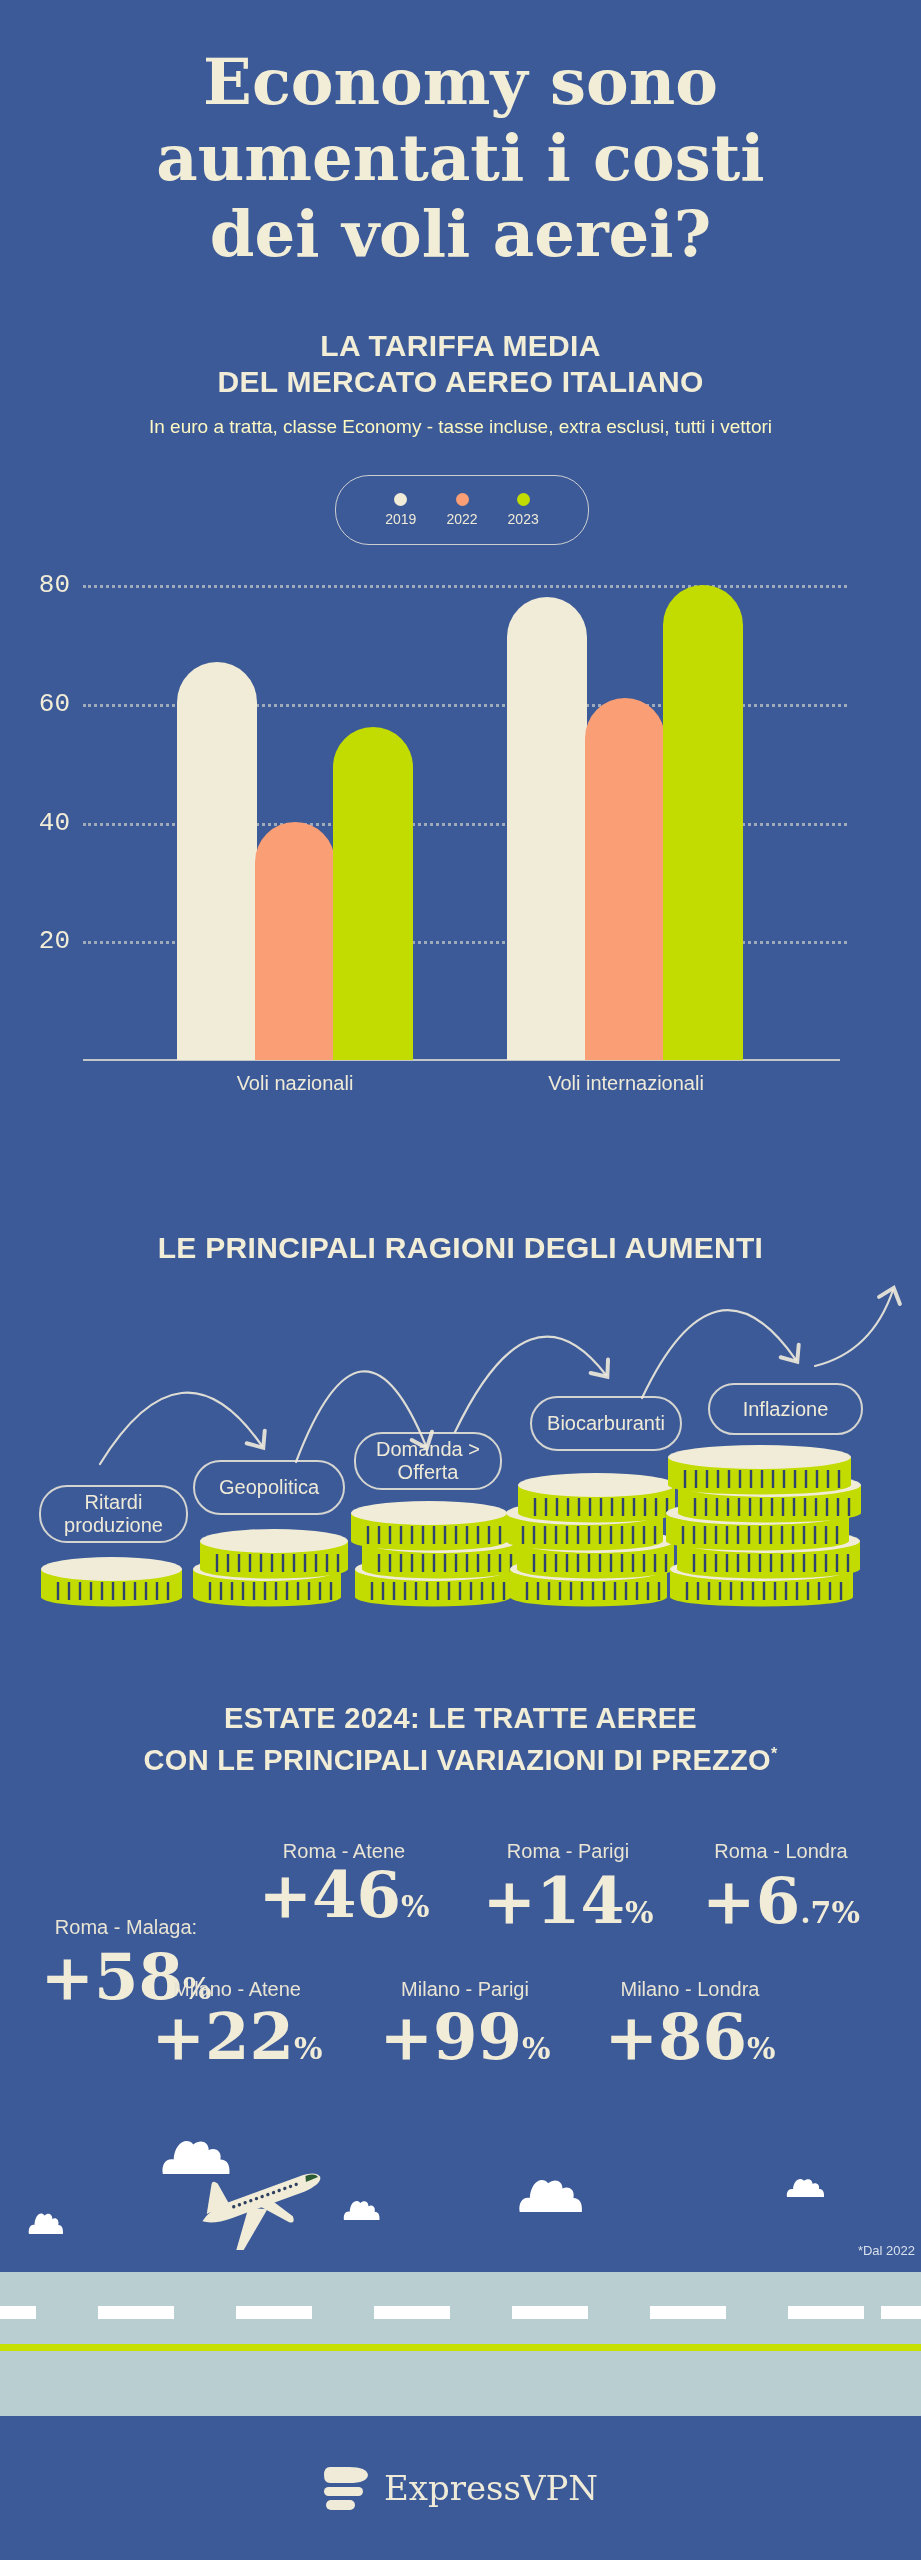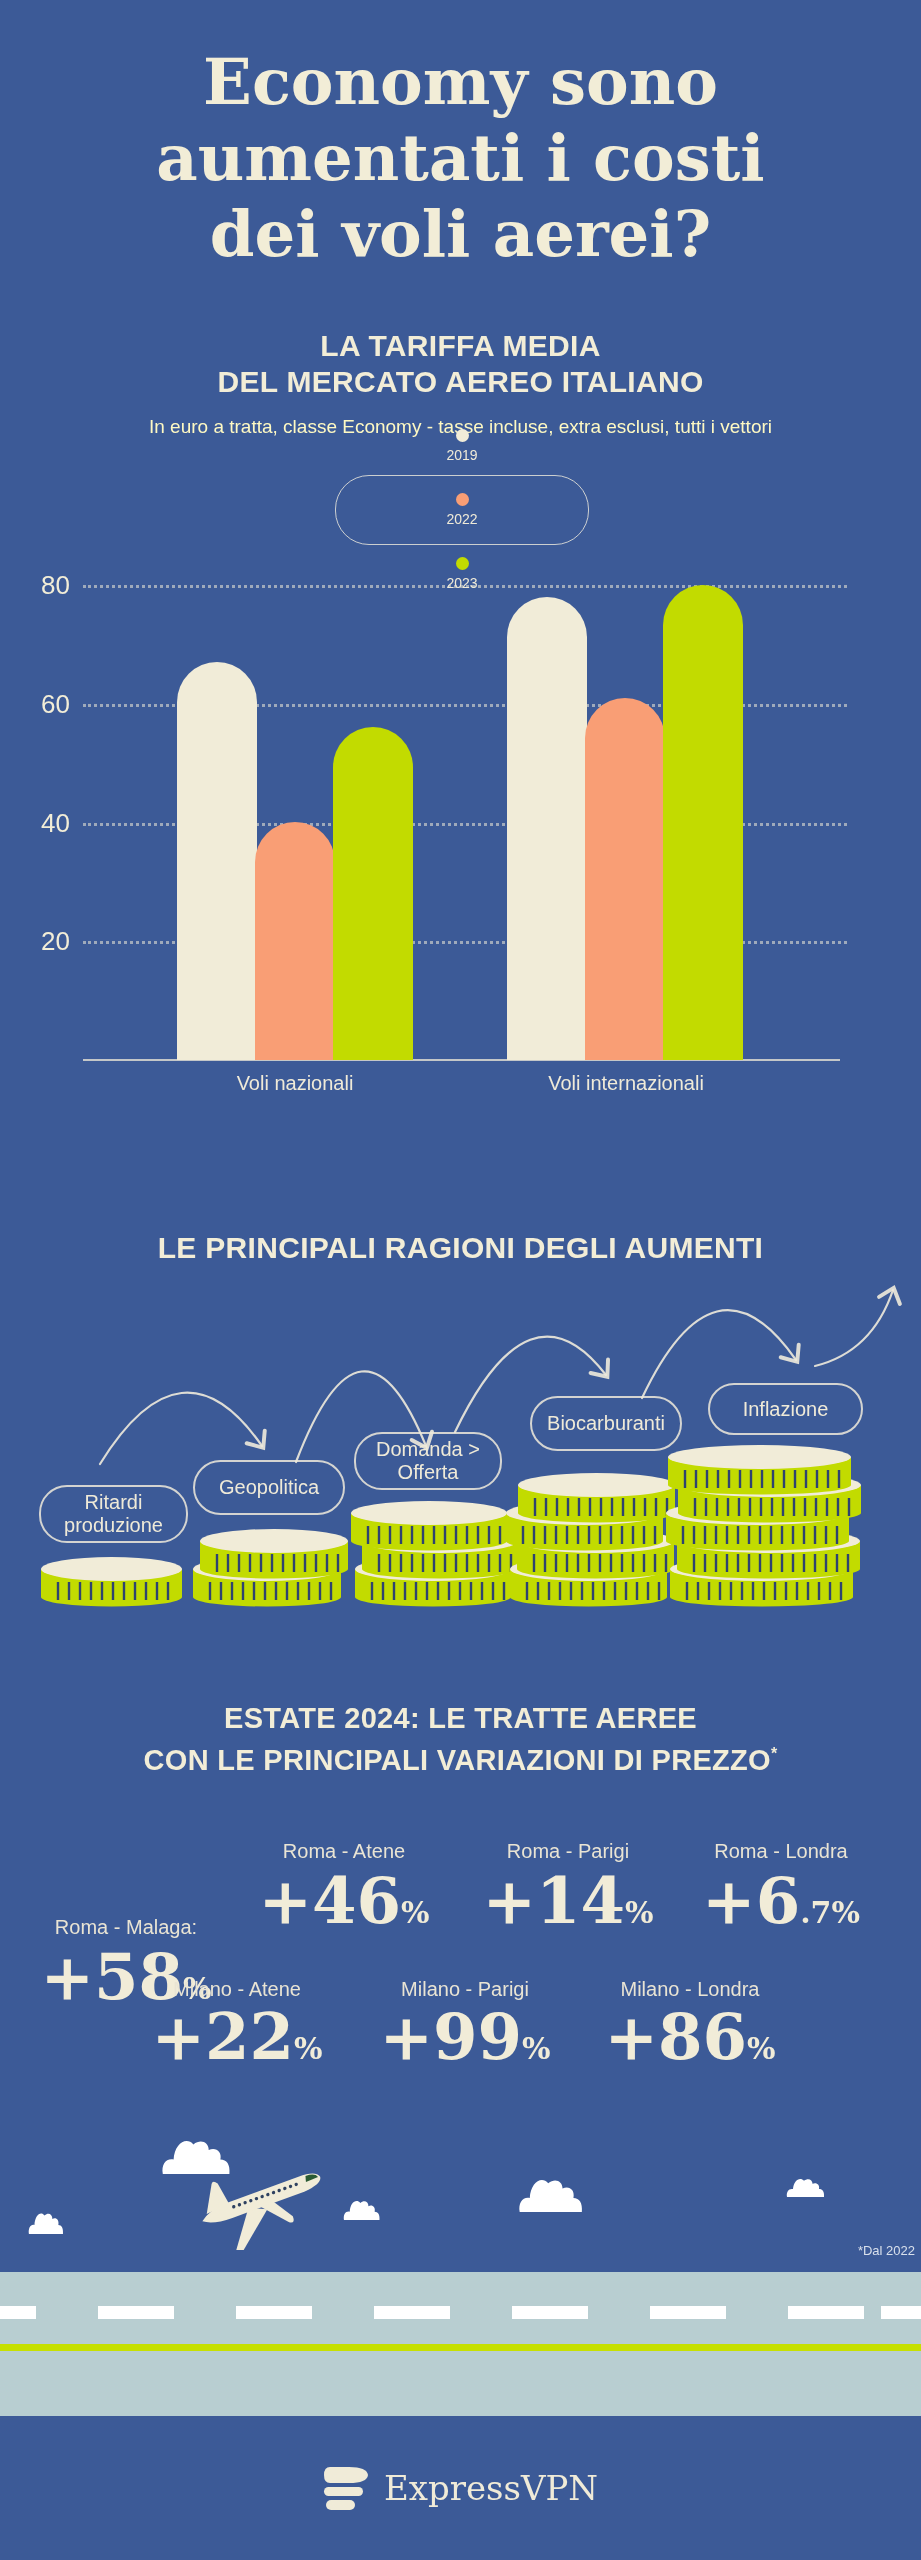--- a/index.html
+++ b/index.html
@@ -25,30 +25,30 @@
     color:#F2EDD7; font-weight:bold; font-size:30px; line-height:36px;
     letter-spacing:.3px;
   }
   .chart-subtitle{
     left:0; top:416px; width:921px; text-align:center;
     color:#fef9c3; font-size:19px;
   }
   .legend-pill{
     left:335px; top:475px; width:252px; height:68px;
     border:1.5px solid rgba(240,236,222,.8); border-radius:34px;
-    display:flex; flex-direction:column; align-items:center; justify-content:center; gap:30px;
+    display:flex; flex-direction:row; align-items:center; justify-content:center; gap:30px;
   }
   .legend-item{display:flex; flex-direction:column; align-items:center; gap:5px;}
   .legend-dot{width:13px;height:13px;border-radius:50%;}
   .legend-label{font-size:14px;color:#EFEAD8;}
 
   .gridline{position:absolute; left:83px; width:764px; height:0;
     border-top:3px dotted rgba(241,236,216,.55);}
   .ytick{position:absolute; left:14px; width:56px; height:30px; line-height:30px;
-    text-align:right; font-family:Liberation Sans, sans-serif; font-size:26px; color:#F2EDD7;}
+    text-align:right; font-family:Liberation Mono, monospace; font-size:26px; color:#F2EDD7;}
   .axis-line{position:absolute; left:83px; top:1059px; width:757px; height:2px;
     background:rgba(241,236,216,.75);}
   .bar{position:absolute; border-radius:40px 40px 0 0;}
   .cat-label{position:absolute; top:1072px; transform:translateX(-50%);
     font-size:20px; color:#EFEAD8; white-space:nowrap;}
 
   
   .reasons-heading{
     left:0; top:1231px; width:921px; text-align:center;
     color:#F2EDD7; font-weight:bold; font-size:30px; letter-spacing:.3px;
@@ -425,21 +425,21 @@
     <div>ESTATE 2024: LE TRATTE AEREE</div>
     <div><span>CON LE PRINCIPALI VARIAZIONI DI PREZZO</span><sup>*</sup></div>
   </div>
   <div id="stats">
       <div class="stat abs" style="left: 126px; top: 1916px;">
         <div class="route">Roma - Malaga:</div>
         <div class="val" style="margin-top: 6px;"><span>+58</span><span class="small">%</span></div>
       </div>
       <div class="stat abs" style="left: 344px; top: 1840px;">
         <div class="route">Roma - Atene</div>
-        <div class="val" style="margin-top: 6px;"><span>+46</span><span class="small">%</span></div>
+        <div class="val" style=""><span>+46</span><span class="small">%</span></div>
       </div>
       <div class="stat abs" style="left: 568px; top: 1840px;">
         <div class="route">Roma - Parigi</div>
         <div class="val" style="margin-top: 6px;"><span>+14</span><span class="small">%</span></div>
       </div>
       <div class="stat abs" style="left: 781px; top: 1840px;">
         <div class="route">Roma - Londra</div>
         <div class="val" style="margin-top: 6px;"><span>+6</span><span class="small">.7%</span></div>
       </div>
       <div class="stat abs" style="left: 237px; top: 1978px;">

